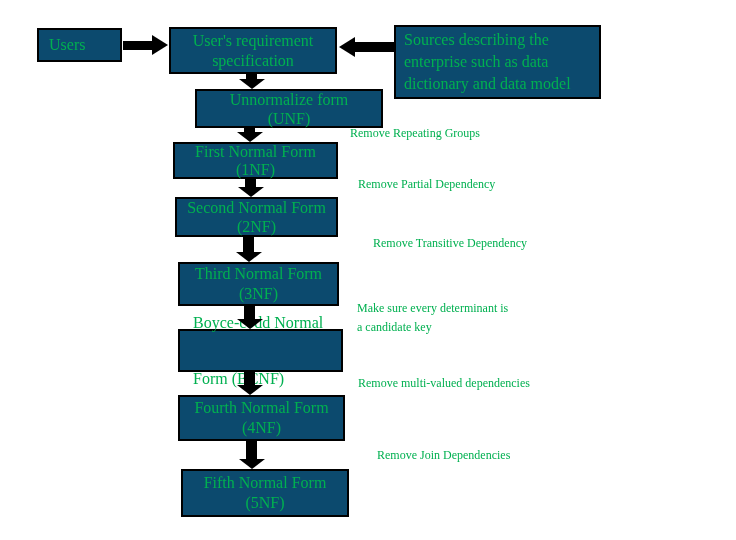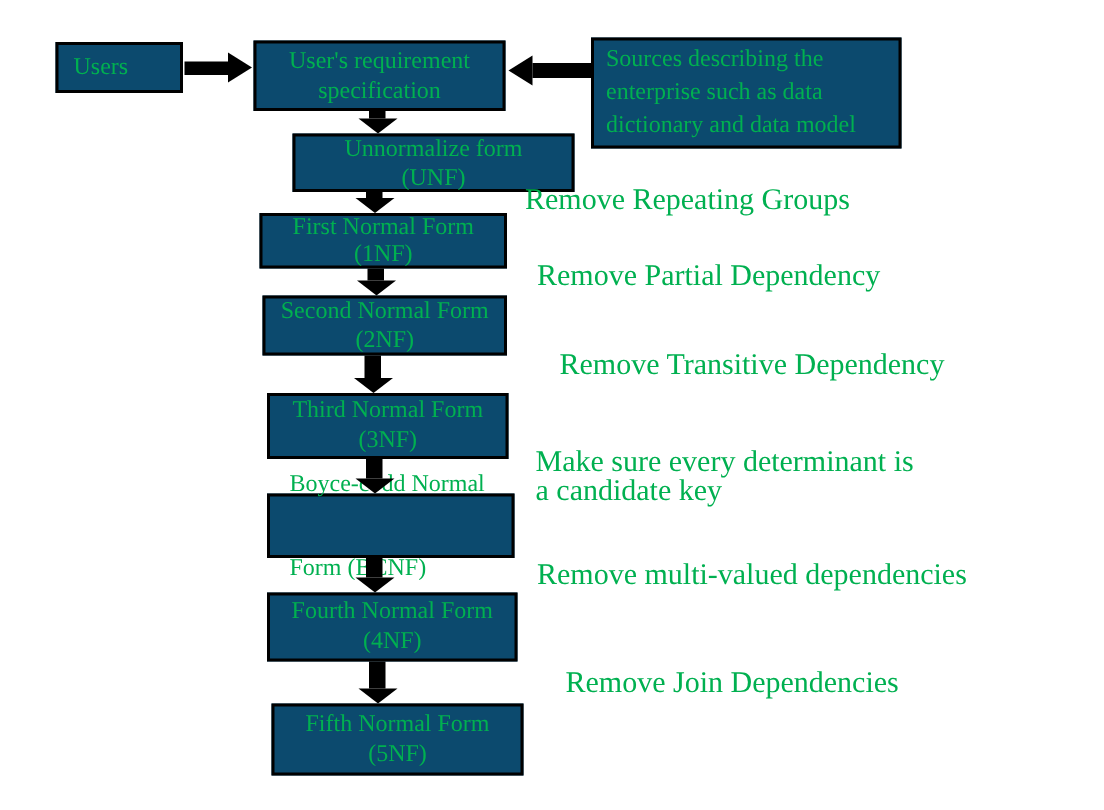--- a/index.html
+++ b/index.html
@@ -21,21 +21,21 @@
     line-height: 20px;
     display: flex;
     flex-direction: column;
     justify-content: center;
     text-align: center;
   }
   .node.align-left { text-align: left; }
   .annotation {
     position: absolute;
     color: #00B050;
-    font-size: 20px;
+    font-size: 12px;
     line-height: 19px;
     white-space: nowrap;
   }
   
   .arrow-down {
     position: absolute;
     width: 27px;
     display: flex;
     flex-direction: column;
     align-items: center;

